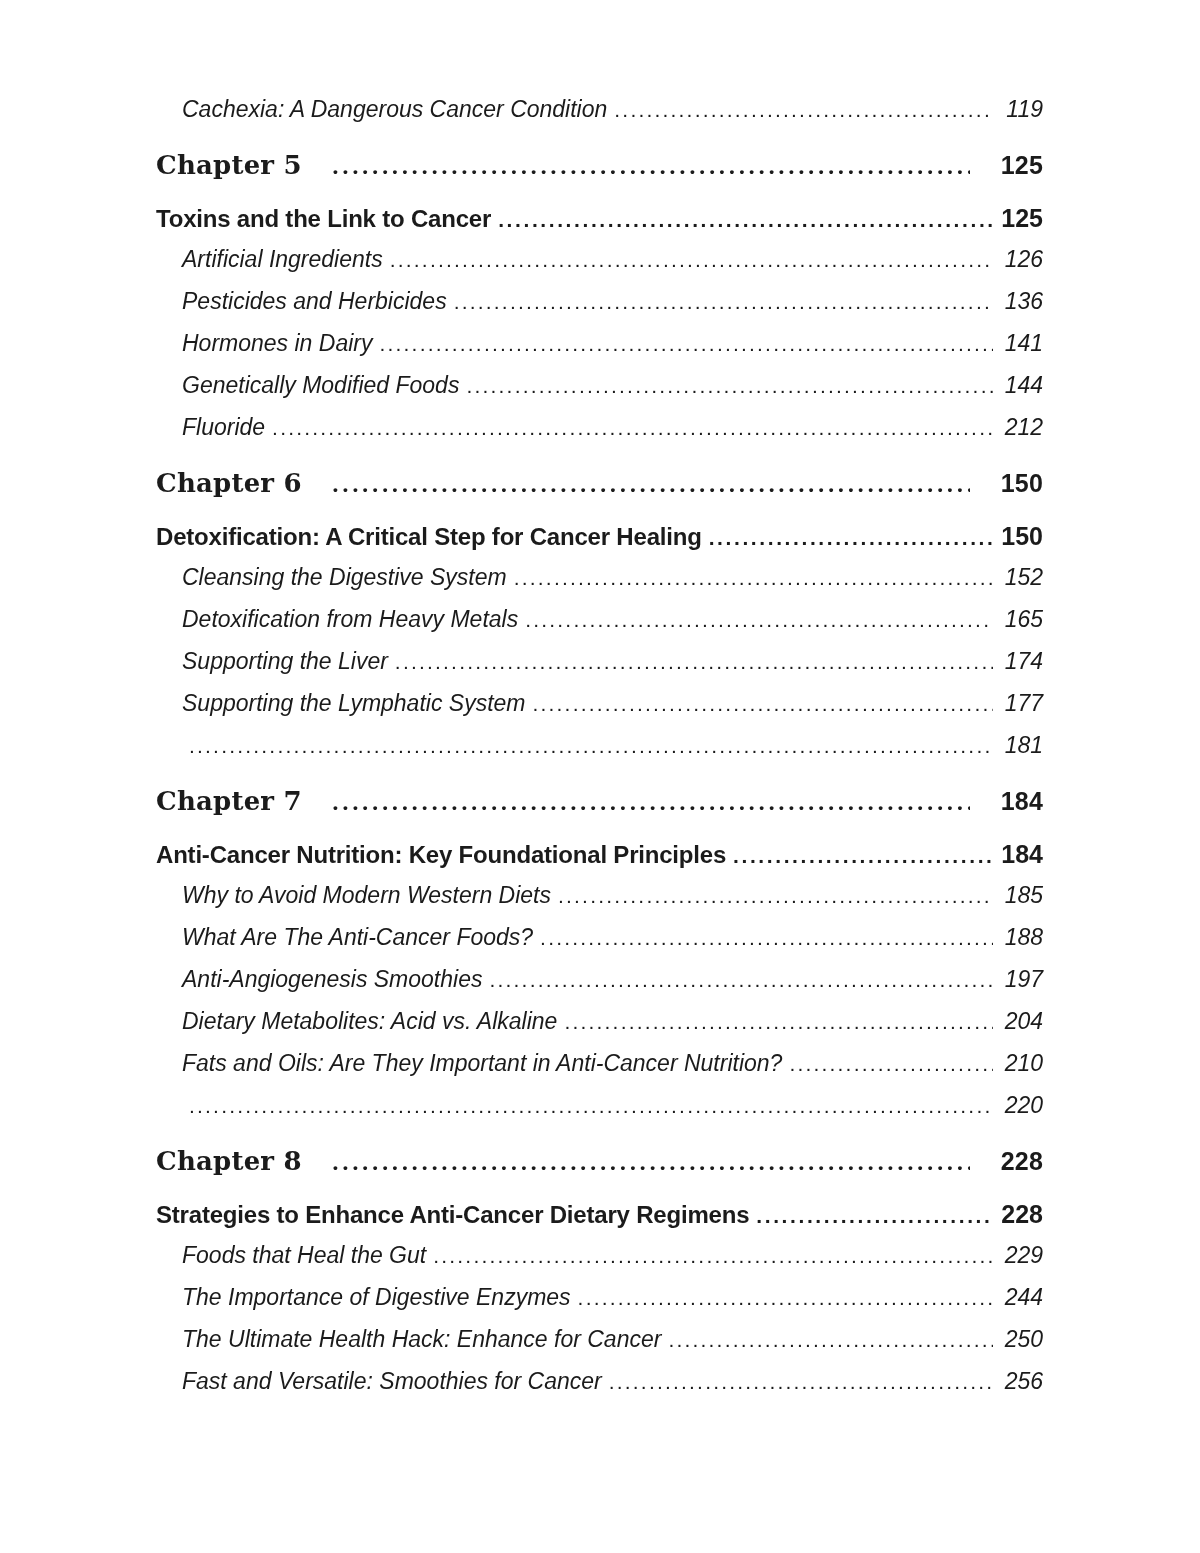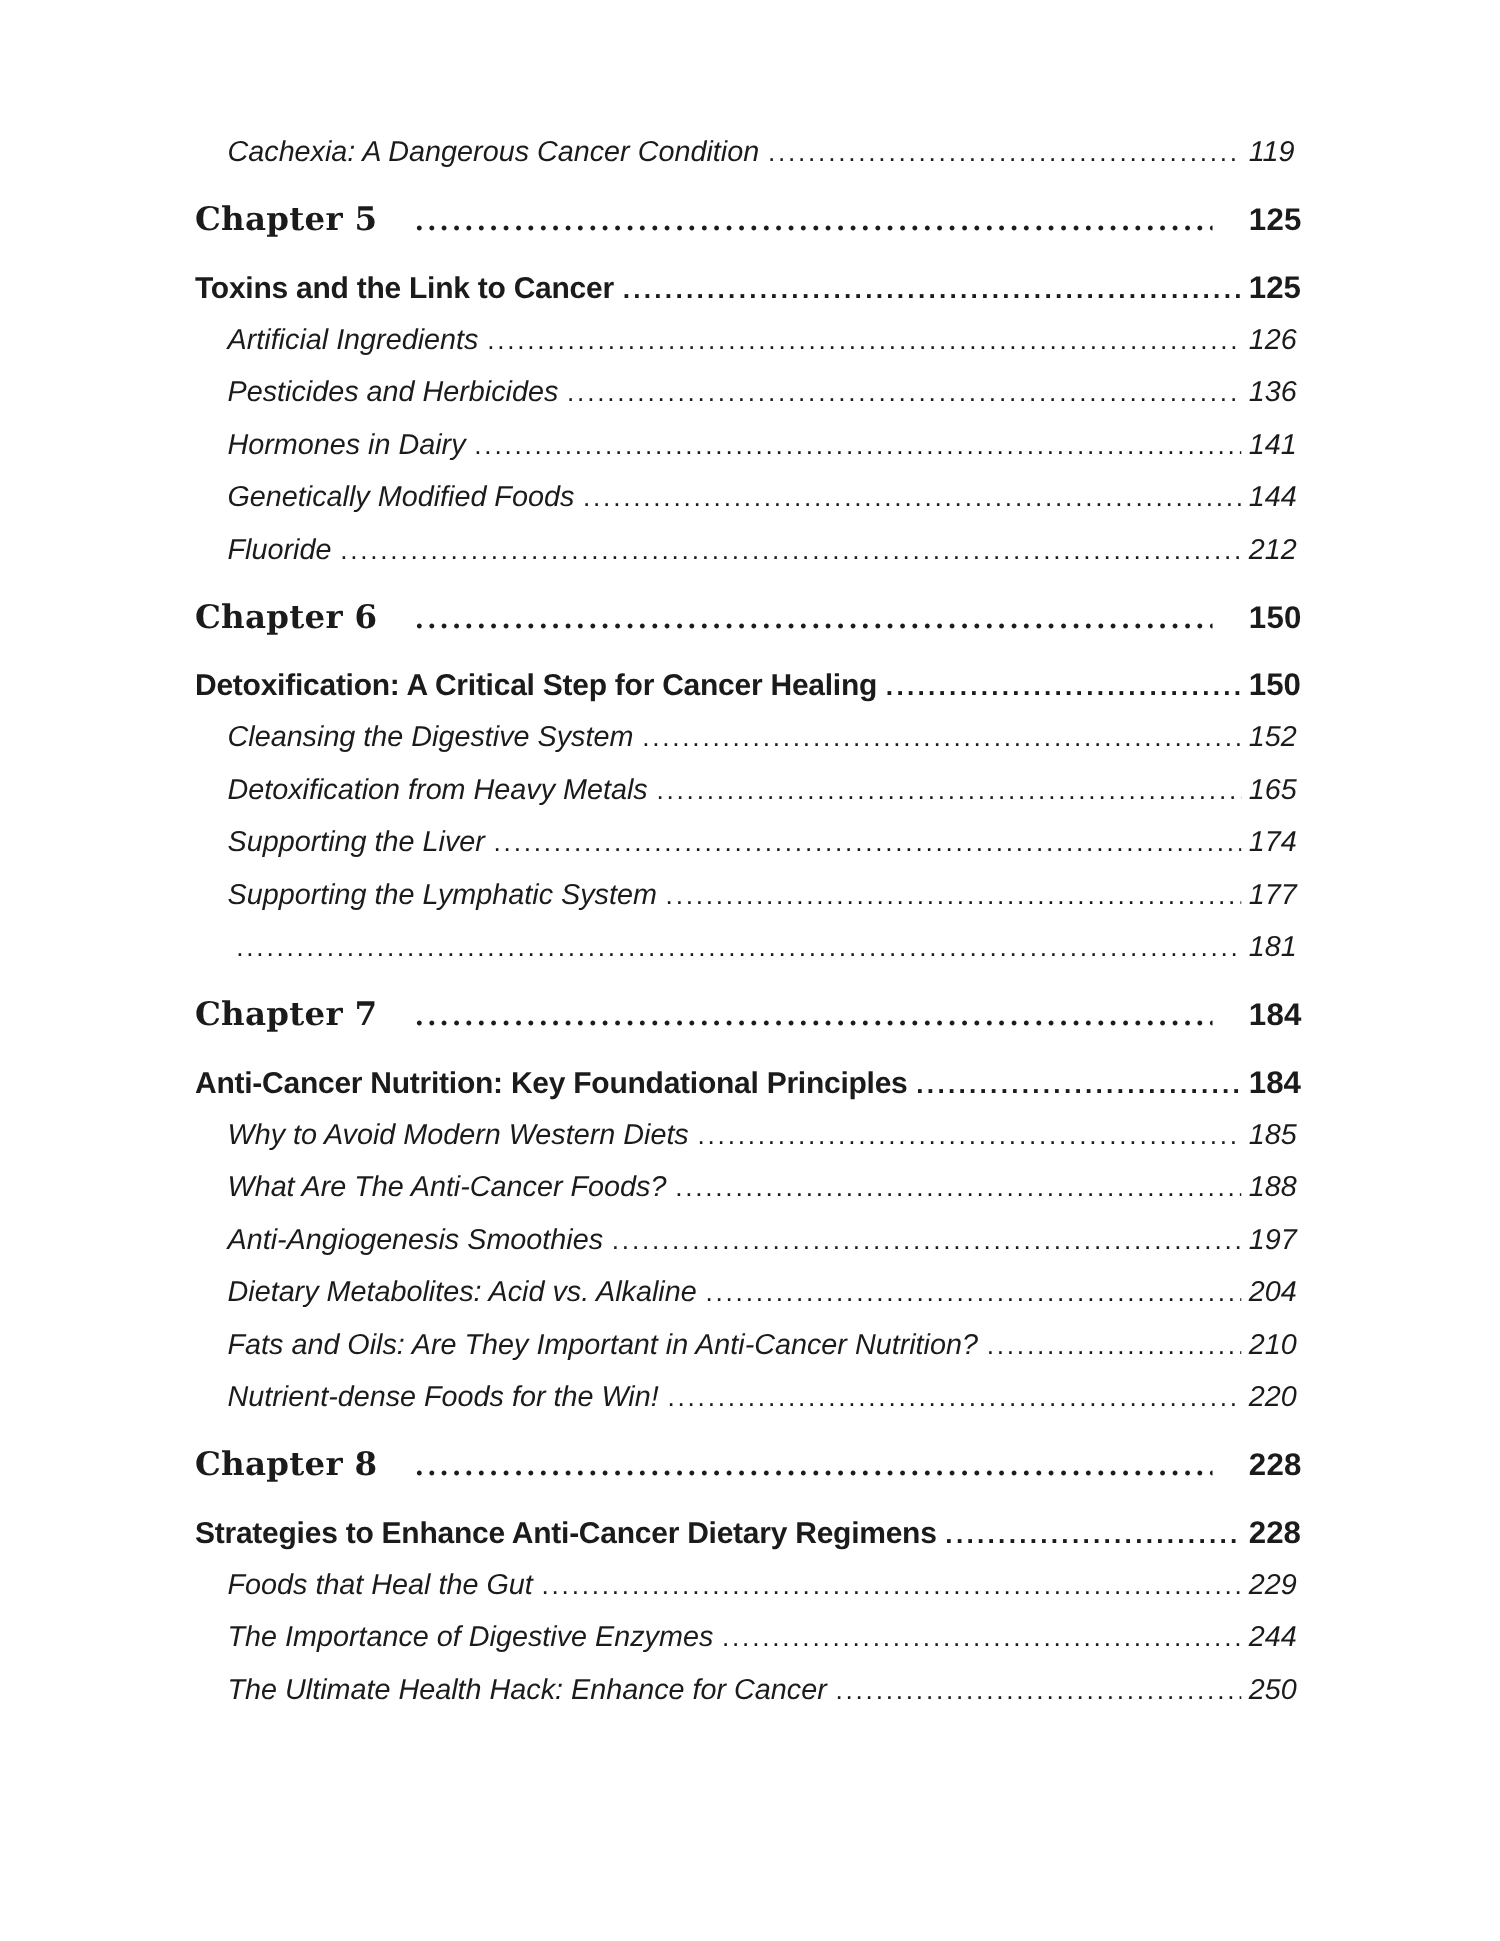--- a/index.html
+++ b/index.html
@@ -37,22 +37,21 @@
     font-style: normal;
     font-size: 21px;
     letter-spacing: 2.2px;
   }
   .dots::after {
     content: "....................................................................................................................................................................................................";
   }
   .pageno {
     flex: 0 0 auto;
     min-width: 44px;
-    text-align: left;
-    margin-top: 12px;
+    text-align: right;
   }
 
   
   .row.sub {
     padding-left: 26px;
     font-style: italic;
     font-size: 23px;
     font-weight: 400;
   }
   .row.sub .dots { font-weight: 400; }
@@ -187,21 +186,20 @@
     <span class="label">Dietary Metabolites: Acid vs. Alkaline</span>
     <span class="dots"></span>
     <span class="pageno">204</span>
   </div>
       <div class="row sub">
     <span class="label">Fats and Oils: Are They Important in Anti-Cancer Nutrition?</span>
     <span class="dots"></span>
     <span class="pageno">210</span>
   </div>
       <div class="row sub">
-    <span class="label">Nutrient-dense Foods for the Win!</span>
     <span class="dots"></span>
     <span class="pageno">220</span>
   </div>
       <div class="row chapter">
     <span class="label">Chapter 8</span>
     <span class="dots"></span>
     <span class="pageno">228</span>
   </div>
       <div class="row section">
     <span class="label">Strategies to Enhance Anti-Cancer Dietary Regimens</span>
@@ -215,15 +213,20 @@
   </div>
       <div class="row sub">
     <span class="label">The Importance of Digestive Enzymes</span>
     <span class="dots"></span>
     <span class="pageno">244</span>
   </div>
       <div class="row sub">
     <span class="label">The Ultimate Health Hack: Enhance for Cancer</span>
     <span class="dots"></span>
     <span class="pageno">250</span>
+  </div>
+      <div class="row sub">
+    <span class="label">Fast and Versatile: Smoothies for Cancer</span>
+    <span class="dots"></span>
+    <span class="pageno">256</span>
   </div>
     </div>
 </div>
 
 </body></html>

